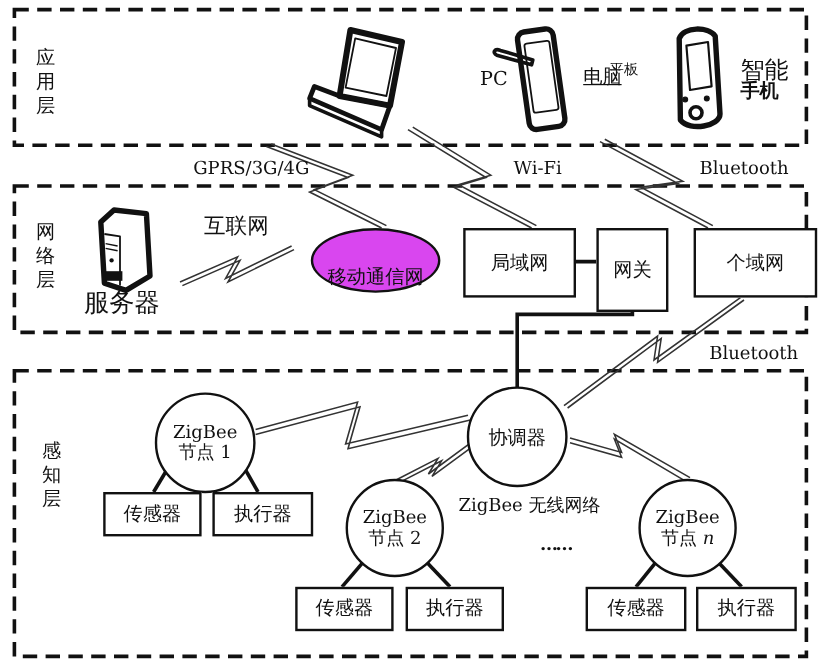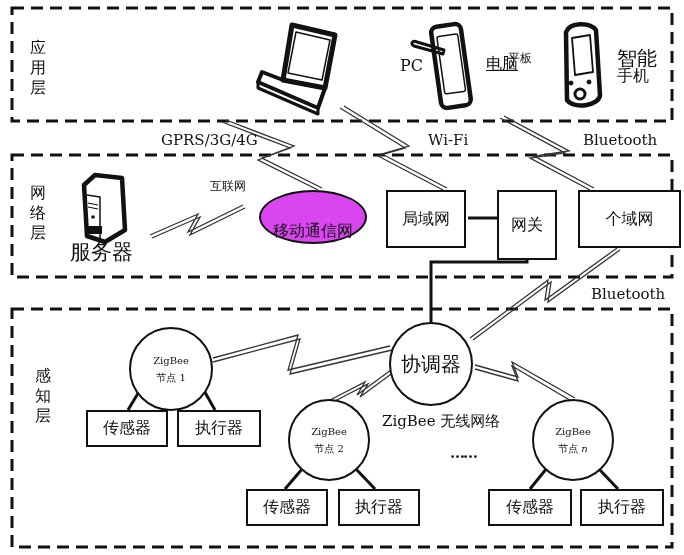--- a/index.html
+++ b/index.html
@@ -4,21 +4,21 @@
 <style>
   html, body { margin: 0; padding: 0; background: #ffffff; }
   body { width: 684px; height: 555px; position: relative; overflow: hidden;
          font-family: "DejaVu Serif", "Liberation Serif", serif; color: #111; }
   svg { position: absolute; left: 0; top: 0; }
   .t { position: absolute; white-space: nowrap; font-size: 15px; line-height: 1; color: #111; }
   .vlab { position: absolute; font-size: 16px; line-height: 20px; width: 18px; text-align: center; color: #111; }
   .box { position: absolute; border: 2.5px solid #111; background: #fff; box-sizing: border-box;
          display: flex; align-items: center; justify-content: center; font-size: 16px; }
   .circle { position: absolute; border: 2.5px solid #111; border-radius: 50%; background: #fff; box-sizing: border-box;
-            display: flex; flex-direction: column; align-items: center; justify-content: center; font-size: 10px; line-height: 17px; }
+            display: flex; flex-direction: column; align-items: center; justify-content: center; font-size: 15px; line-height: 17px; }
   .ellipse { position: absolute; border: 2.5px solid #111; border-radius: 50%; background: #d946ef; box-sizing: border-box;
              display: flex; align-items: flex-end; justify-content: center; font-size: 16px; }
   .italic { font-style: italic; }
 </style>
 </head>
 <body>
 
 <svg width="684" height="555" viewBox="0 0 684 555">
   <g fill="none" stroke="#111" stroke-width="3" stroke-dasharray="12 7">
     <rect x="12" y="8" width="660" height="113"></rect>
@@ -106,43 +106,43 @@
 <div class="vlab" style="left:34px; top:366px;">
     <div>感</div>
     <div>知</div>
     <div>层</div>
   </div>
 
 <div class="t" style="left:356px; top:58px; font-size:16px;margin-left:44px;">PC</div>
 <div class="t" style="left:508px; top:52px; font-size:12px;">平板</div>
 <div class="t" style="left:486px; top:56px; font-size:16px;text-decoration:underline;">电脑</div>
 <div class="t" style="left:617px; top:48px; font-size:20px;">智能</div>
-<div class="t" style="left:617px; top:68px; font-size:16px;">手机</div>
+<div class="t" style="left:617px; top:68px; font-size:16px;font-weight:bold;">手机</div>
 
 <div class="t" style="left:121px; top:133px;margin-left:40px;">GPRS/3G/4G</div>
 <div class="t" style="left:428px; top:133px;">Wi-Fi</div>
 <div class="t" style="left:583px; top:133px;">Bluetooth</div>
-<div class="t" style="left:170px; top:180px; font-size:12px;margin-left:40px;">互联网</div>
+<div class="t" style="left:170px; top:180px; font-size:18px;">互联网</div>
 <div class="t" style="left:591px; top:287px;">Bluetooth</div>
 
 <div class="t" style="left:70px; top:242px; font-size:21px;">服务器</div>
 <div class="ellipse" style="left:259px; top:190px; width:108px; height:54px;">
   <span>移动通信网</span>
 </div>
-<div class="box" style="left:386px; top:190px; width:80px; height:58px;">
+<div class="box" style="left:386px; top:190px; width:94px; height:58px;">
   <span>局域网</span>
 </div>
 <div class="box" style="left:497px; top:190px; width:60px; height:70px;">
   <span>网关</span>
 </div>
 <div class="box" style="left:578px; top:190px; width:103px; height:58px;">
   <span>个域网</span>
 </div>
 
-<div class="circle" style="left:389px; top:322px; width:84px; height:84px; font-size:20px;">
+<div class="circle" style="left:389px; top:322px; width:84px; height:84px; font-size:16px;">
   <span>协调器</span>
 </div>
 <div class="t" style="left:382px; top:414px;text-align:right;">ZigBee 无线网络</div>
 <div class="t" style="left:450px; top:446px; letter-spacing:-2px; font-weight:bold;">……</div>
 
 <div class="circle" style="left:129px; top:327px; width:84px; height:84px;">
   <span>ZigBee</span>
   <span><span>节点 </span><span>1</span></span>
 </div>
 <div class="box" style="left:86px; top:410px; width:82px; height:37px;">

